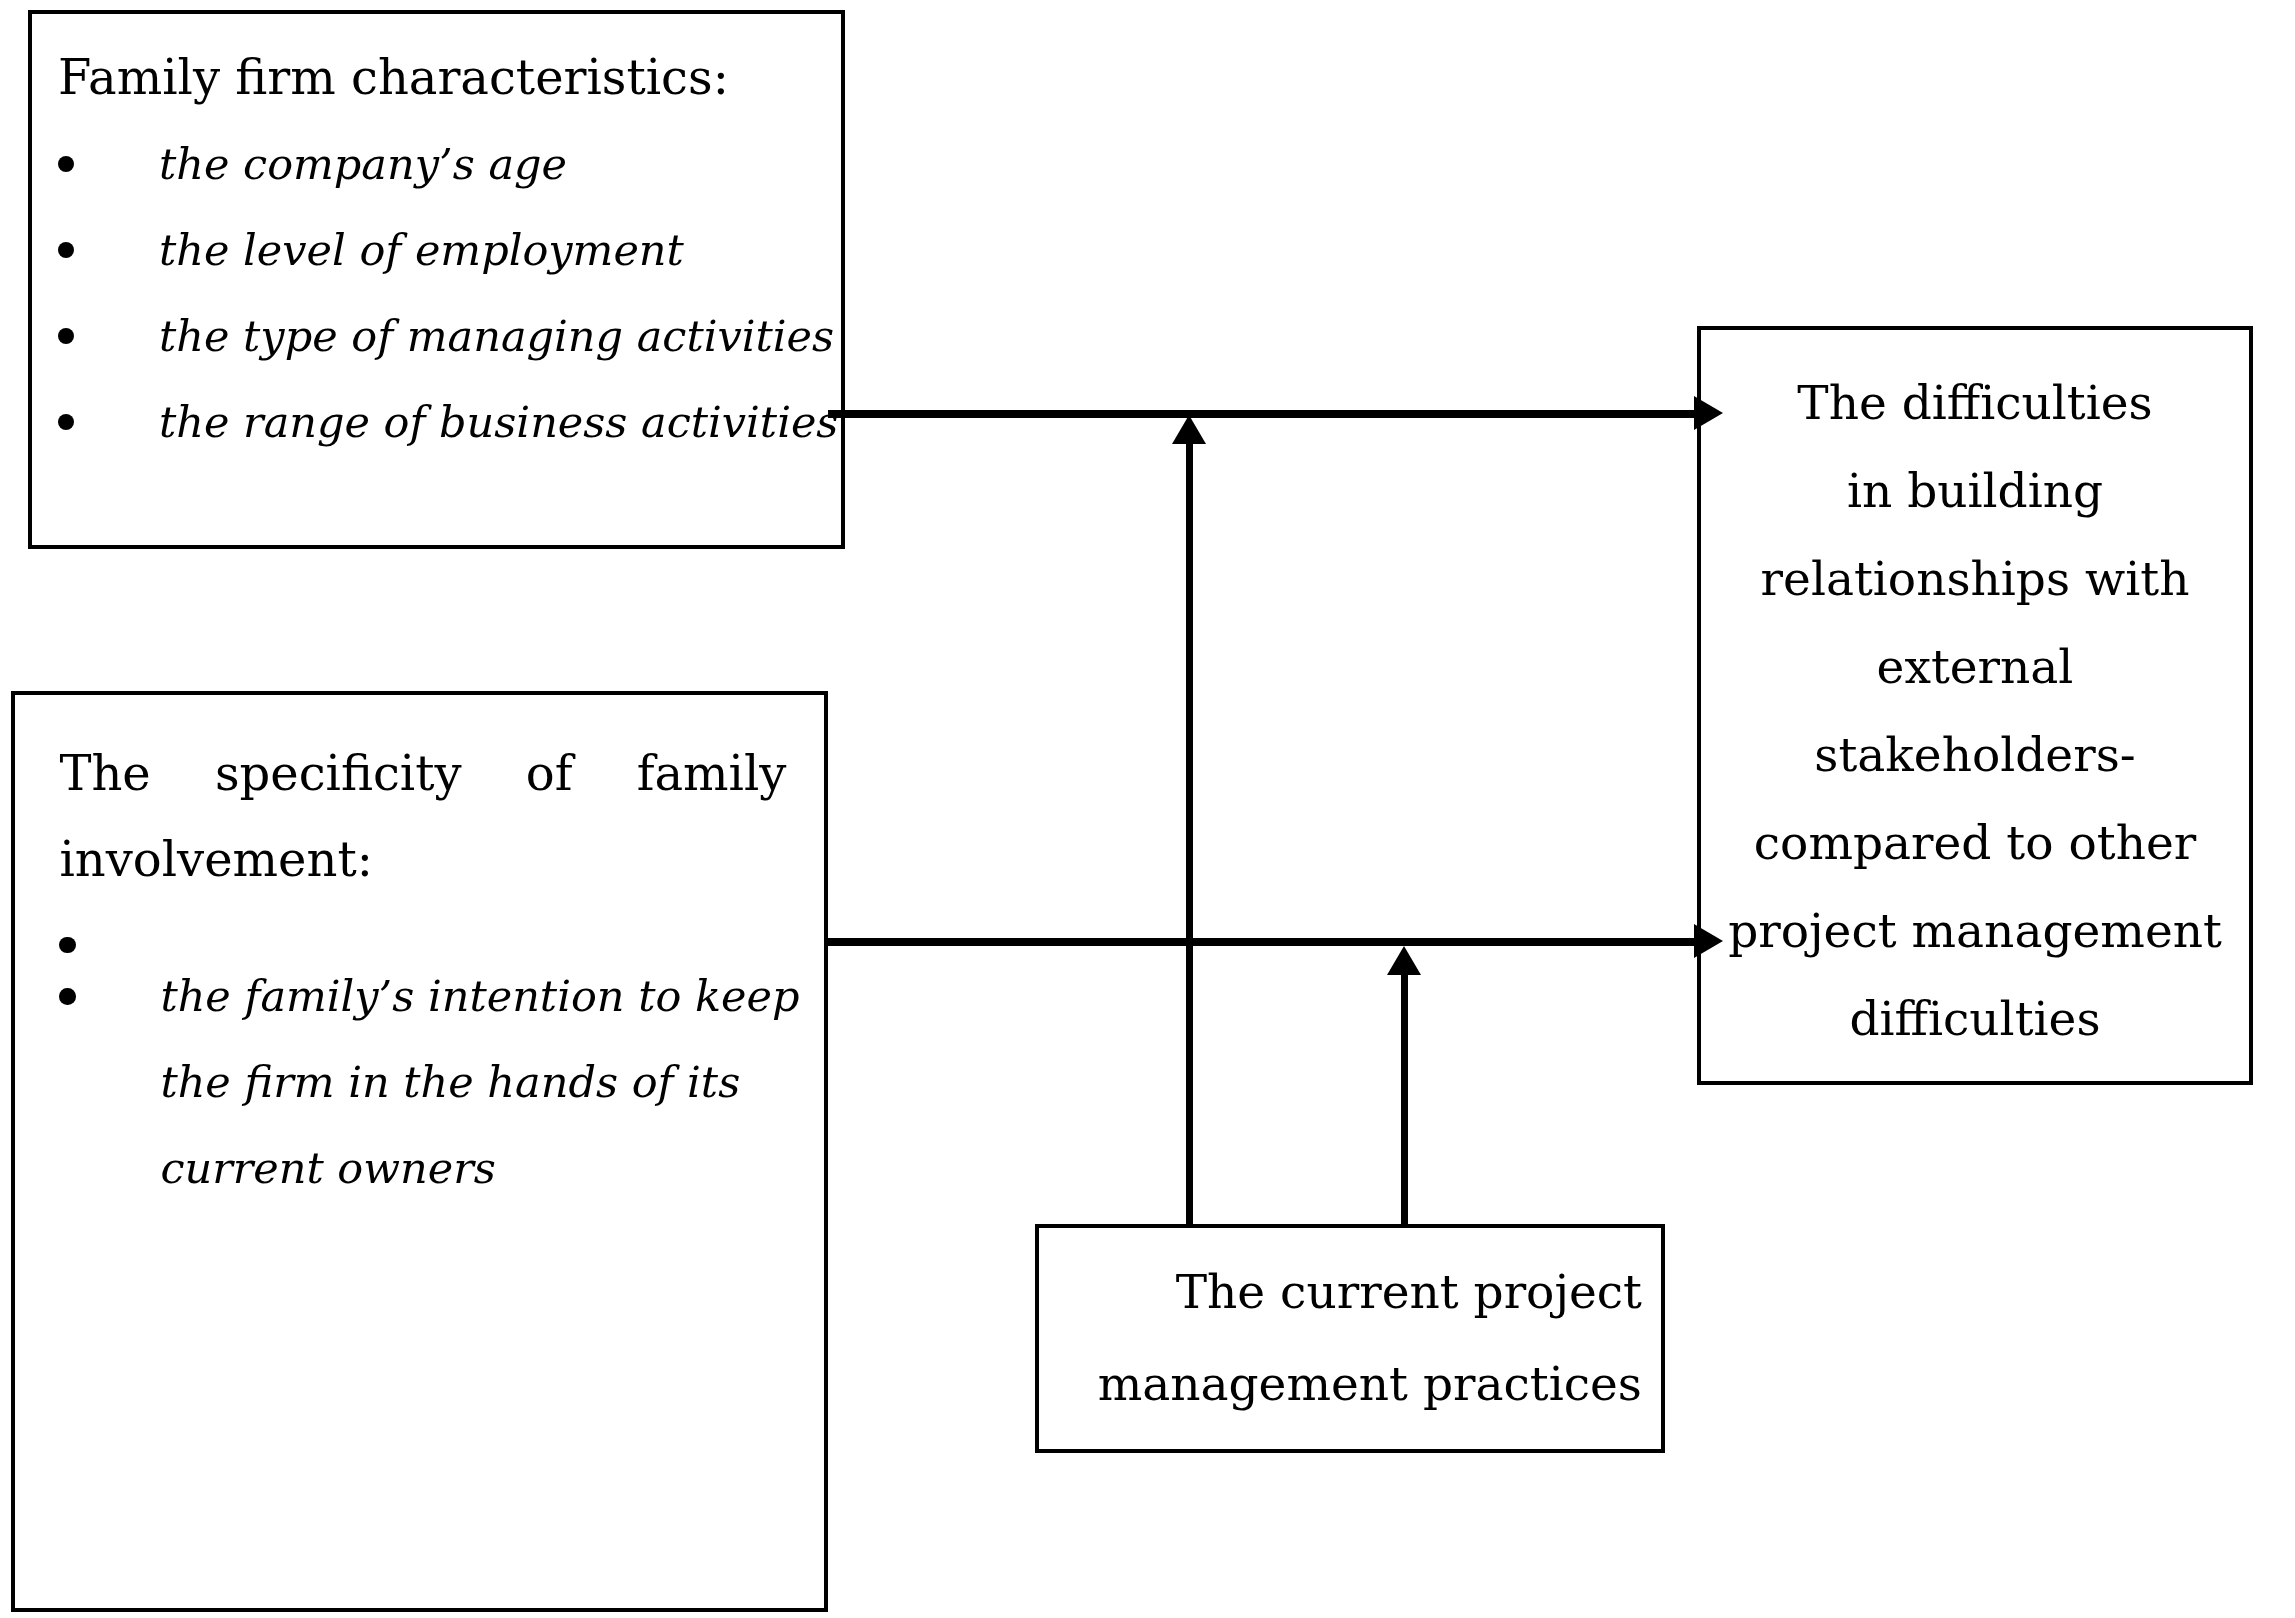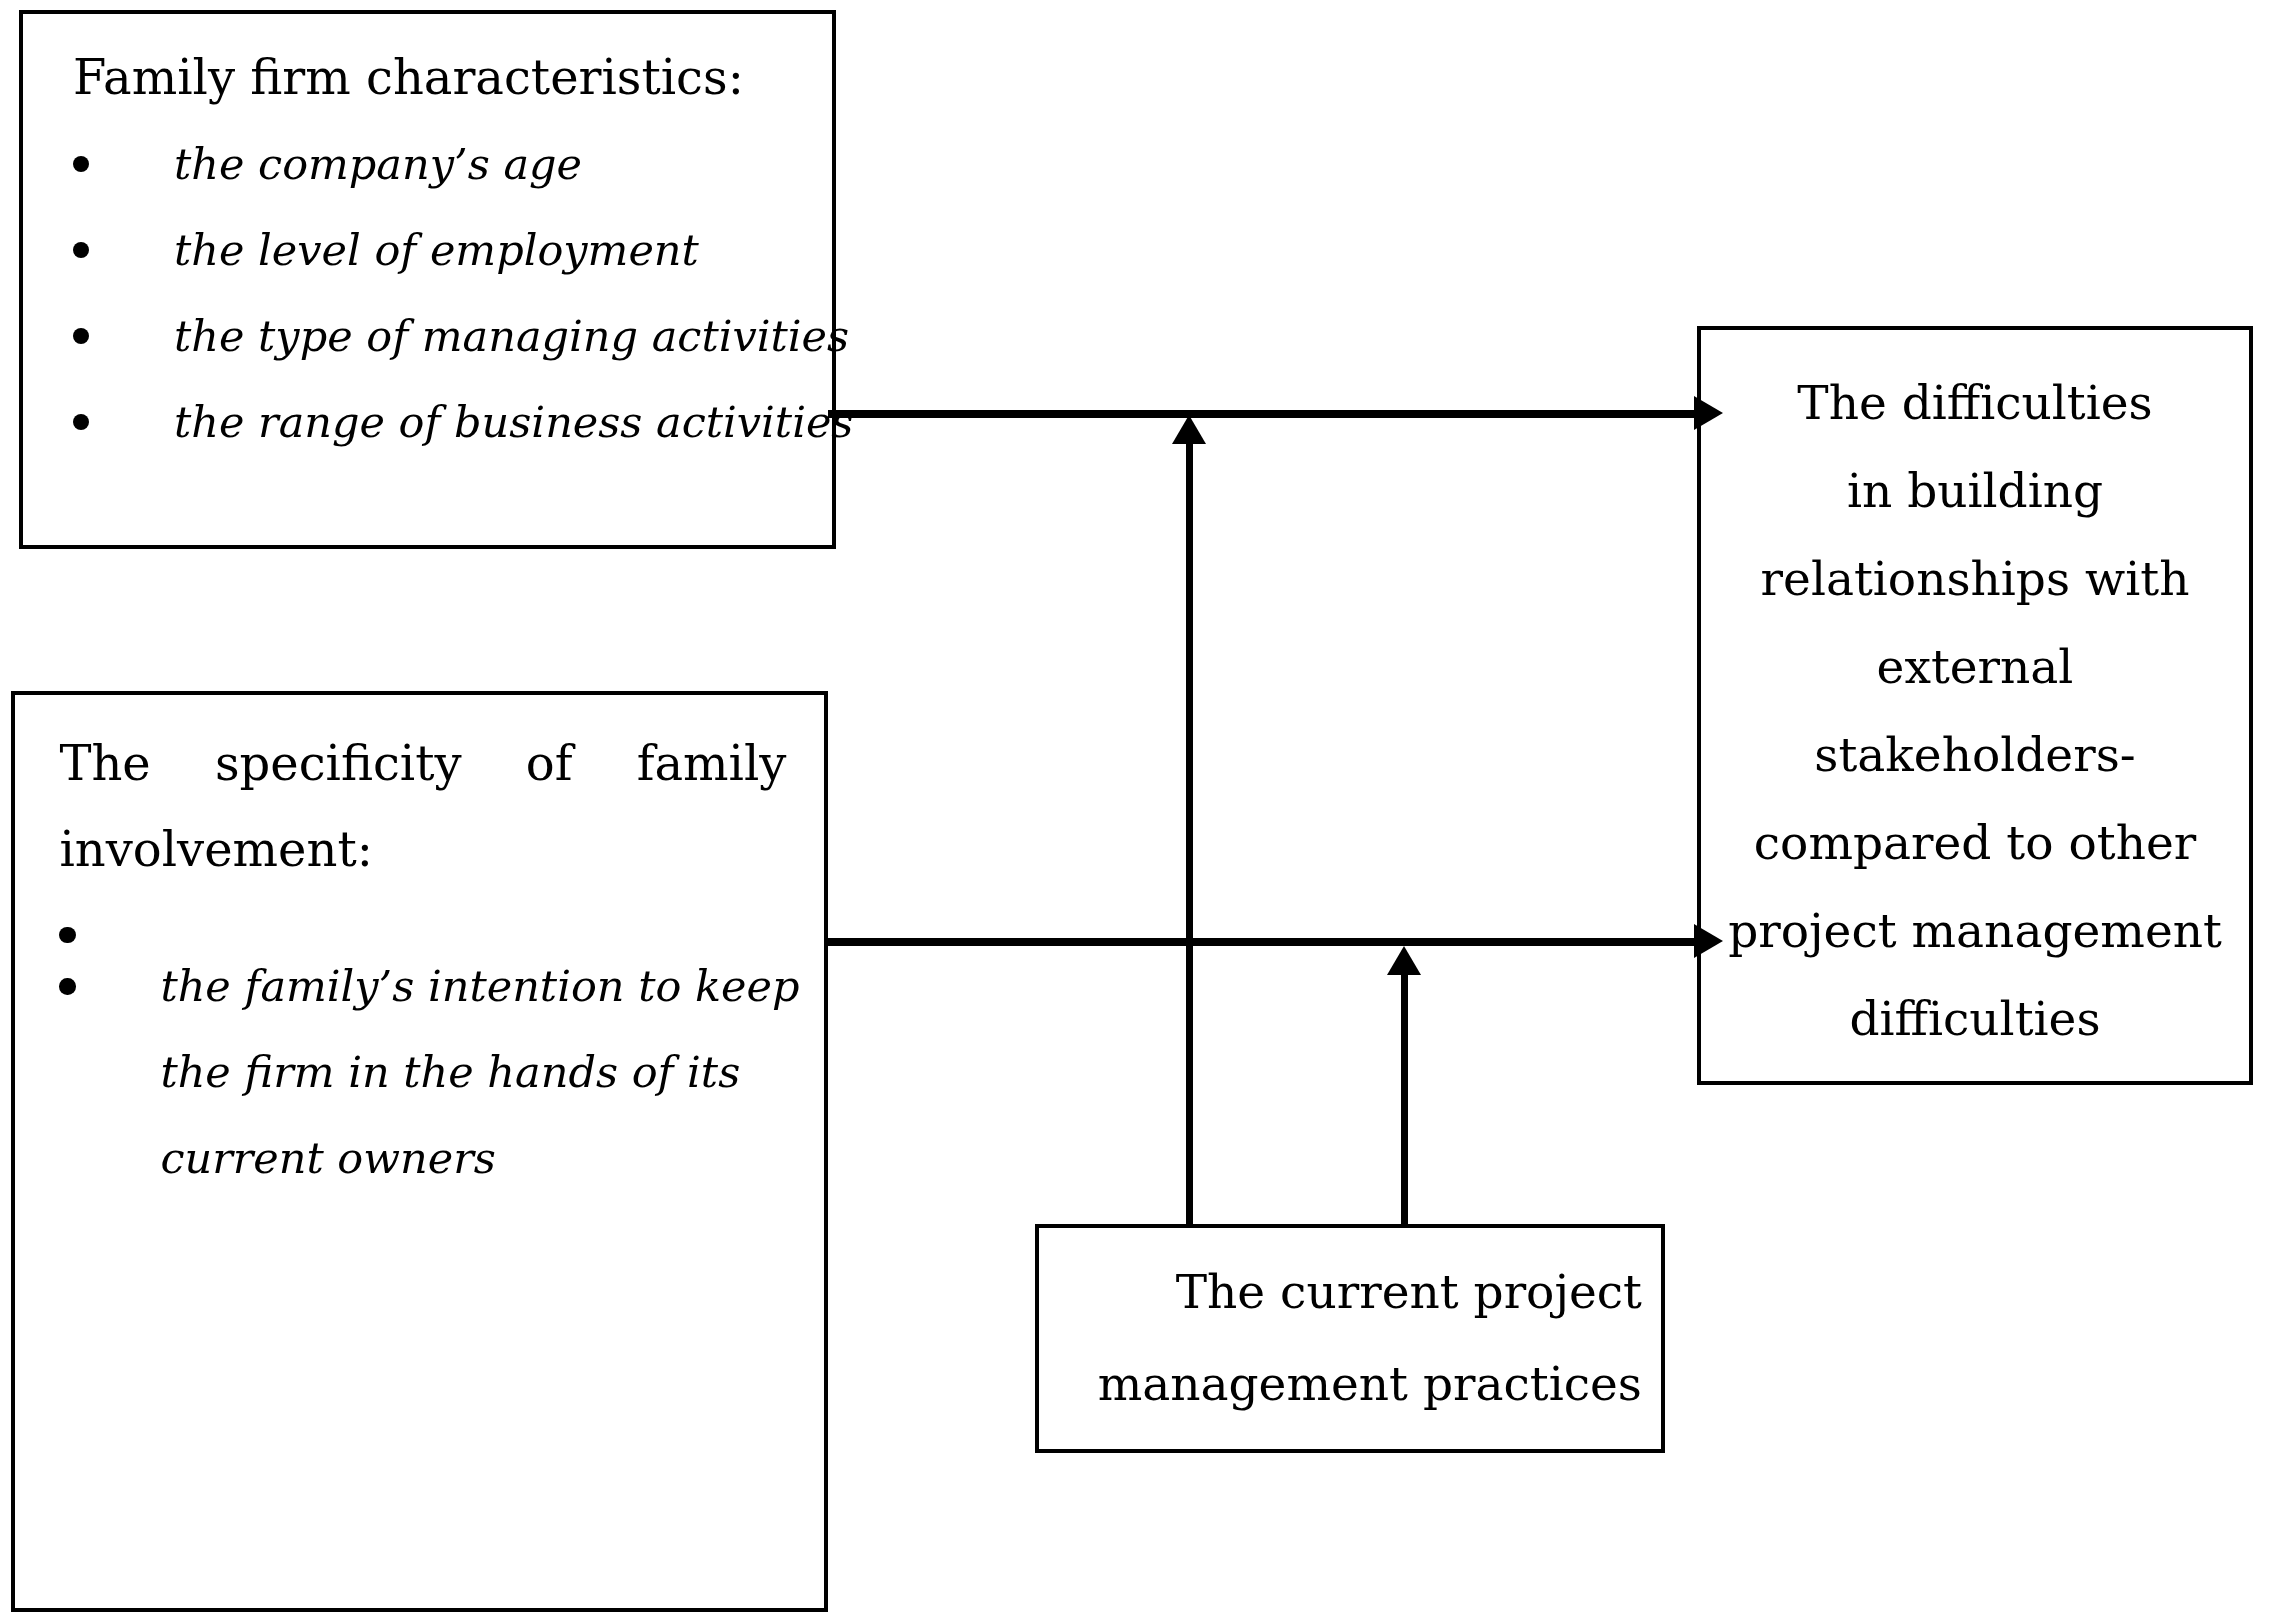--- a/index.html
+++ b/index.html
@@ -11,23 +11,23 @@
     font-family: "DejaVu Serif", "Liberation Serif", serif;
     color: #000000;
   }
   .box {
     position: absolute;
     box-sizing: border-box;
     border: 4.4px solid #000000;
     background: #ffffff;
   }
   
-  #box-family-firm { left: 19px; top: 9.5px; width: 817px; height: 539px; padding: 19px 38px 0 50px; }
+  #box-family-firm { left: 28px; top: 9.5px; width: 817px; height: 539px; padding: 19px 38px 0 26px; }
   
-  #box-family-involvement { left: 11.4px; top: 691px; width: 817px; height: 921px; padding: 25px 38px 0 44px; }
+  #box-family-involvement { left: 11.4px; top: 691px; width: 817px; height: 921px; padding: 35px 38px 0 44px; }
   
   #box-pm-practices { left: 1035px; top: 1224px; width: 630px; height: 229px; padding: 17.7px 19px 0 34px; text-align: right; }
   
   #box-difficulties { left: 1697px; top: 326px; width: 556px; height: 759px; padding: 29px 6.3px 0 6.3px; }
 
   .box-title { font-size: 48px; line-height: 88px; white-space: pre; }
   .title-justify {
     font-size: 48px; line-height: 86px;
     text-align: justify; text-align-last: justify;
     white-space: normal;

